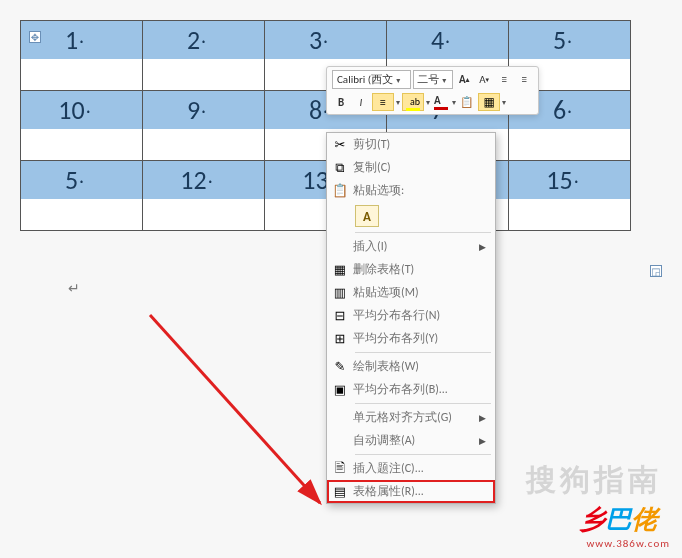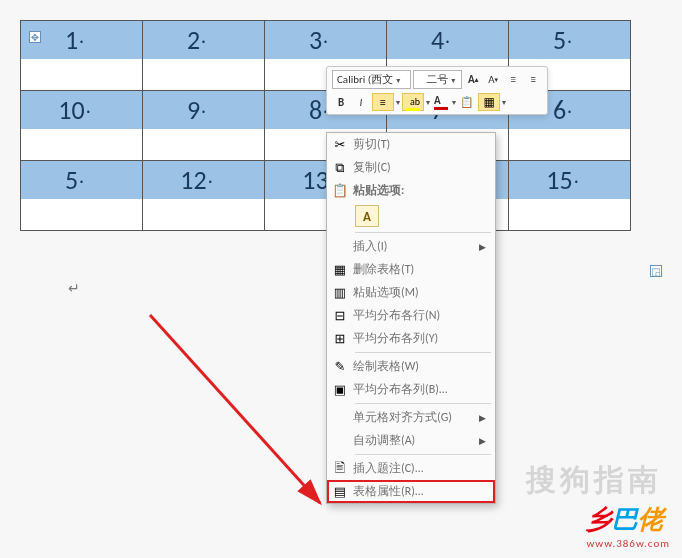--- a/index.html
+++ b/index.html
@@ -39,21 +39,21 @@
   .ctx-paste-opts { padding: 3px 0 3px 28px; }
   .paste-btn { display: inline-flex; width: 24px; height: 22px; border: 1px solid #d0c070; background: #fff6d8; align-items: center; justify-content: center; font-size: 13px; font-weight: bold; color: #7a5c00; }
   .ctx-item.hl-target { outline: 2px solid #e02020; outline-offset: -2px; }
 
   
   .arrow-svg { position: absolute; left: 140px; top: 305px; pointer-events: none; }
 
   
   .wm1 { position: absolute; right: 20px; top: 460px; color: rgba(150,150,150,0.35); font-size: 30px; font-weight: bold; letter-spacing: 4px; }
   .wm2 { position: absolute; right: 12px; bottom: 8px; }
-  .wm2 .logo { font-size: 26px; font-weight: bold; font-style: italic; text-align: center; }
+  .wm2 .logo { font-size: 26px; font-weight: bold; font-style: italic; }
   .wm2 .logo .c1 { color: #e60012; }
   .wm2 .logo .c2 { color: #00a0e9; }
   .wm2 .logo .c3 { color: #f39800; }
   .wm2 .url { font-size: 11px; color: #cc3a3a; letter-spacing: 1px; text-align: right; margin-left: 7px; }
 </style>
 </head>
 <body>
 
 <div class="canvas">
   <div class="handle tl">✥</div>
@@ -202,21 +202,21 @@
     </tr>
   </tbody>
     </table>
   <div class="handle br">◲</div>
   <div class="anchor">↵</div>
 </div>
 
 <div class="mini">
   <div class="mini-row">
     <span class="font-name"><span>Calibri (西文</span><span class="dd">▾</span></span>
-    <span class="font-name" style="padding-left:12px;padding-right:6px;"><span>二号</span><span class="dd">▾</span></span>
+    <span class="font-name" style="padding-left:3px;padding-right:6px;"><span>二号</span><span class="dd">▾</span></span>
     <span class="mini-btn" style="font-weight:bold;">
         <span>A</span>
         <sup style="font-size:7px;">▴</sup>
       </span>
     <span class="mini-btn">
         <span>A</span>
         <sup style="font-size:7px;">▾</sup>
       </span>
     <span class="mini-btn">≡</span>
     <span class="mini-btn">≡</span>
@@ -244,21 +244,21 @@
   <div class="ctx-item">
       <span class="ctx-icon">✂</span>
       <span class="ctx-label">剪切(T)</span>
     </div>
   <div class="ctx-item">
       <span class="ctx-icon">⧉</span>
       <span class="ctx-label">复制(C)</span>
     </div>
   <div class="ctx-item">
       <span class="ctx-icon">📋</span>
-      <span class="ctx-label" style="font-weight:bold;">粘贴选项:</span>
+      <span class="ctx-label" style="font-weight:normal;">粘贴选项:</span>
     </div>
   <div class="ctx-paste-opts">
     <span class="paste-btn">A</span>
   </div>
   <div class="ctx-sep"></div>
   <div class="ctx-item">
       <span class="ctx-icon"></span>
       <span class="ctx-label">插入(I)</span>
       <span class="ctx-arrow">▶</span>
     </div>

